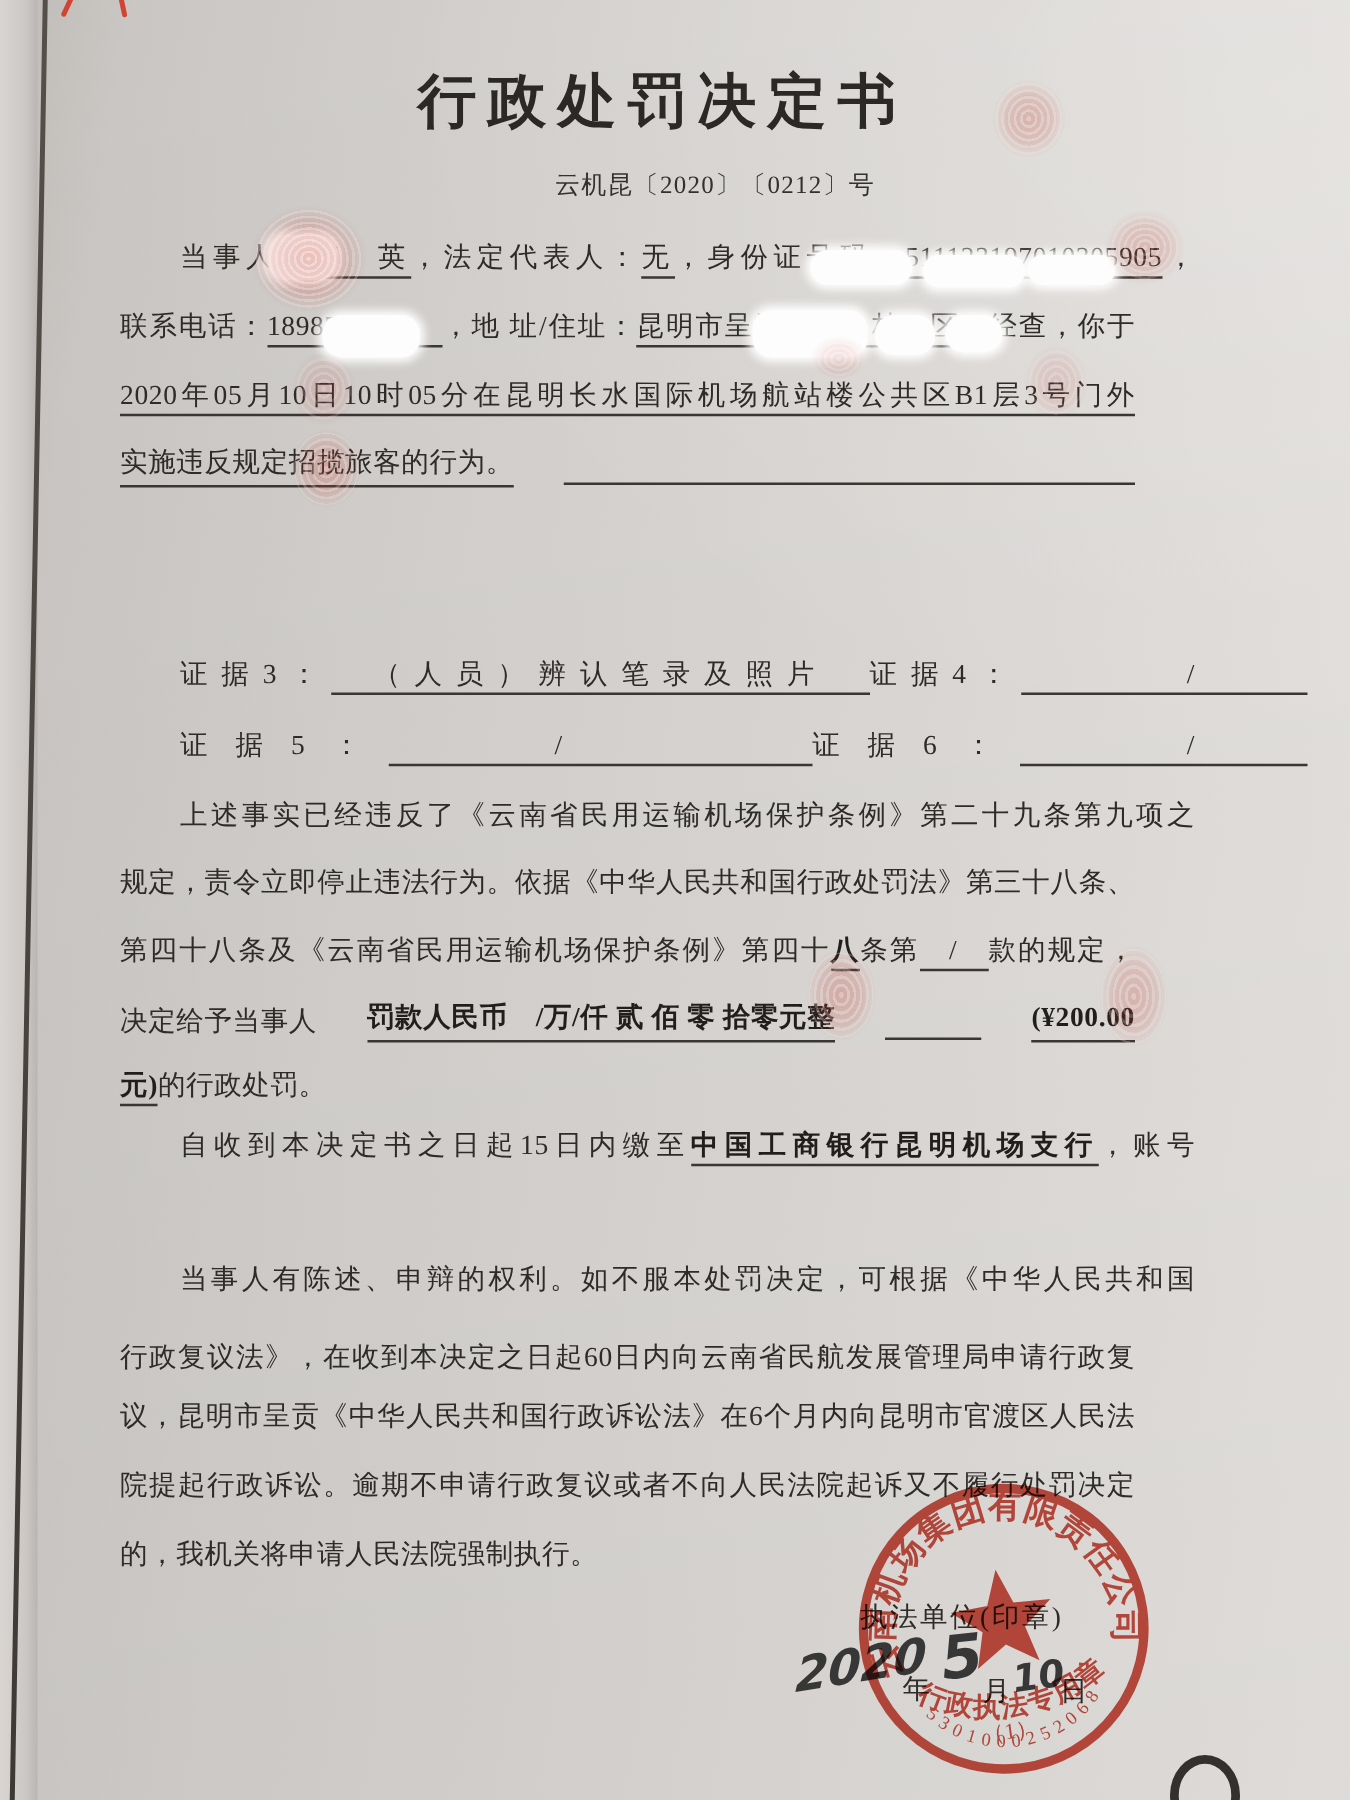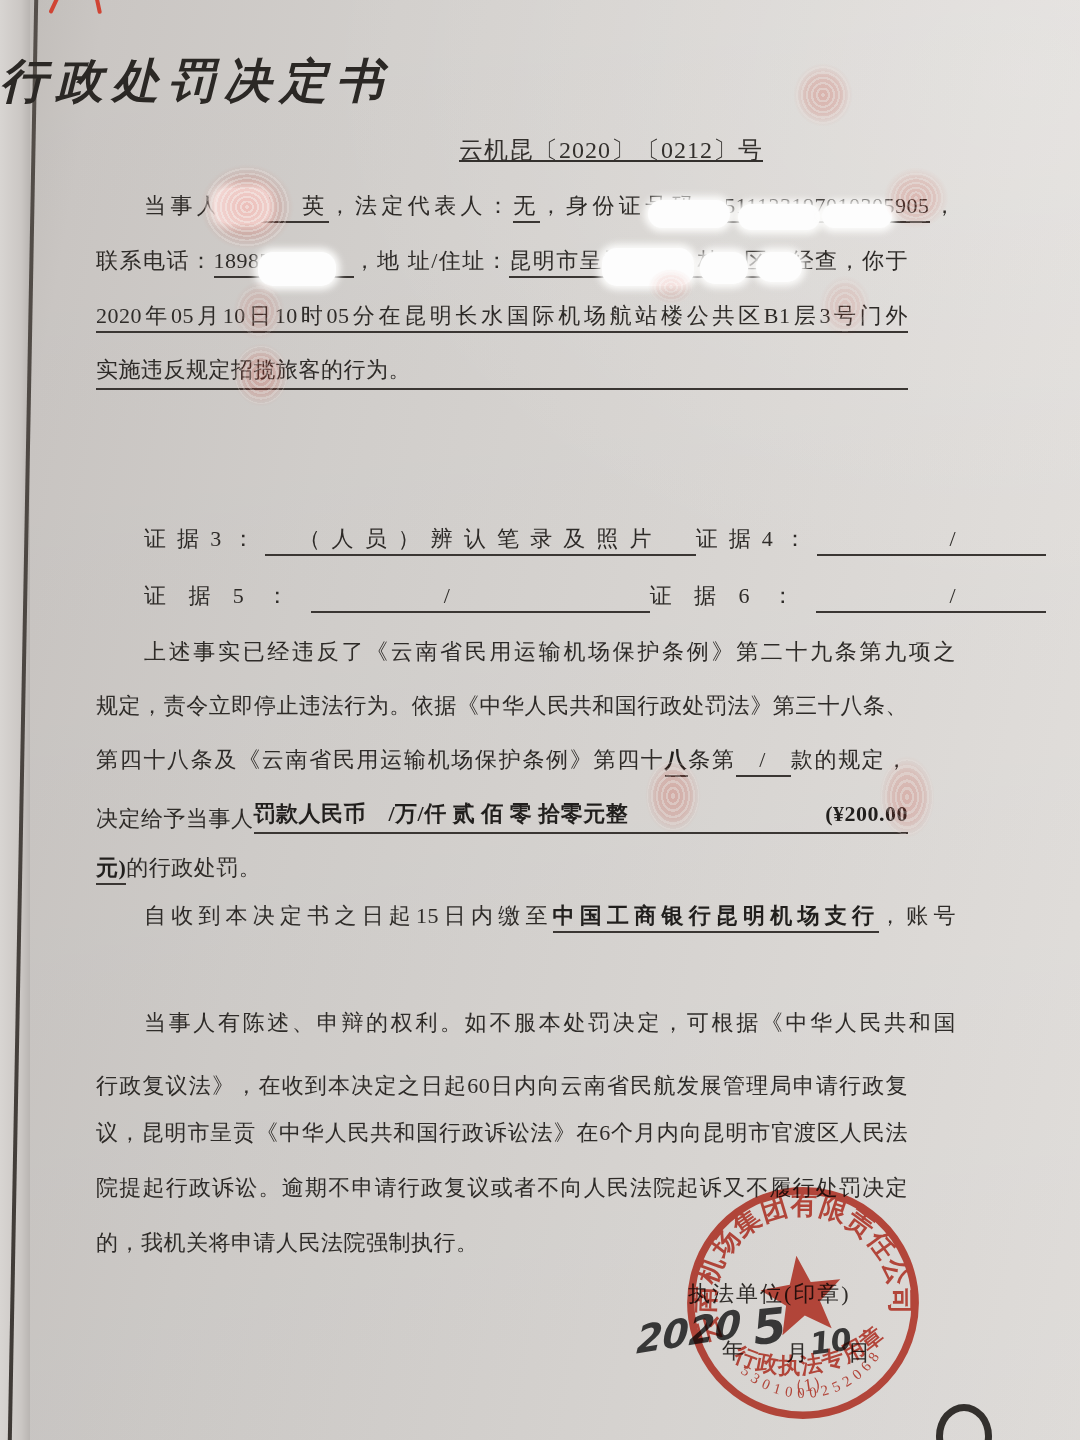--- a/index.html
+++ b/index.html
@@ -13,27 +13,27 @@
   }
   
   .edge-strip{position:absolute;left:0;top:0;width:30px;height:1440px;
     background:linear-gradient(90deg,#d8d5d2 0%,#cbc7c4 70%,#b9b5b2 100%);}
   .edge-line{position:absolute;left:21px;top:-12px;width:4px;height:1464px;
     background:linear-gradient(180deg,#56504b,#3e3935);transform:rotate(1.05deg);}
   .line{position:absolute;left:96px;width:812px;font-size:22px;line-height:30px;
     color:#2e2b28;letter-spacing:.5px;white-space:normal;}
   .fill{text-align:justify;text-align-last:justify;}
   .ind{padding-left:48px;}
-  .flexline{display:flex;align-items:flex-end;}
+  .flexline{display:flex;align-items:center;gap:40px;}
   .u{border-bottom:2px solid #3a3633;padding-bottom:3px;}
   .b{font-weight:bold;color:#211f1d;}
   .grow{flex:1;border-bottom:2px solid #3a3633;height:28px;}
-  .title{position:absolute;left:0;top:50px;width:1060px;text-align:left;
-    font-size:47px;font-weight:bold;color:#2b2825;letter-spacing:9px;font-style:italic;}
-  .docnum{position:absolute;left:459px;top:134px;font-size:24px;color:#33302d;letter-spacing:1px;text-decoration:underline;}
+  .title{position:absolute;left:0;top:50px;width:1060px;text-align:center;
+    font-size:47px;font-weight:bold;color:#2b2825;letter-spacing:9px;}
+  .docnum{position:absolute;left:444px;top:134px;font-size:20px;color:#33302d;letter-spacing:1px;}
   .unit-label{position:absolute;left:688px;top:1279px;font-size:22px;color:#2e2b28;letter-spacing:2px;}
   .dchar{position:absolute;font-size:22px;color:#2e2b28;}
   .hw{position:absolute;font-family:"DejaVu Sans",sans-serif;font-style:italic;font-weight:bold;
     color:#222;opacity:.88;}
   .redact{position:absolute;background:#fdfdfd;border-radius:15px;
     box-shadow:0 0 7px 4px rgba(253,253,252,.95);}
   .fp{position:absolute;border-radius:50%;filter:blur(.4px);
     background:radial-gradient(closest-side,rgba(201,66,50,.55),rgba(201,66,50,.36) 58%,rgba(201,66,50,.12) 80%,rgba(201,66,50,0) 96%);}
   .fp::after{content:"";position:absolute;inset:6%;border-radius:50%;
     background:repeating-radial-gradient(closest-side,rgba(238,230,226,.5) 0 2px,rgba(201,66,50,0) 2px 5px);}

